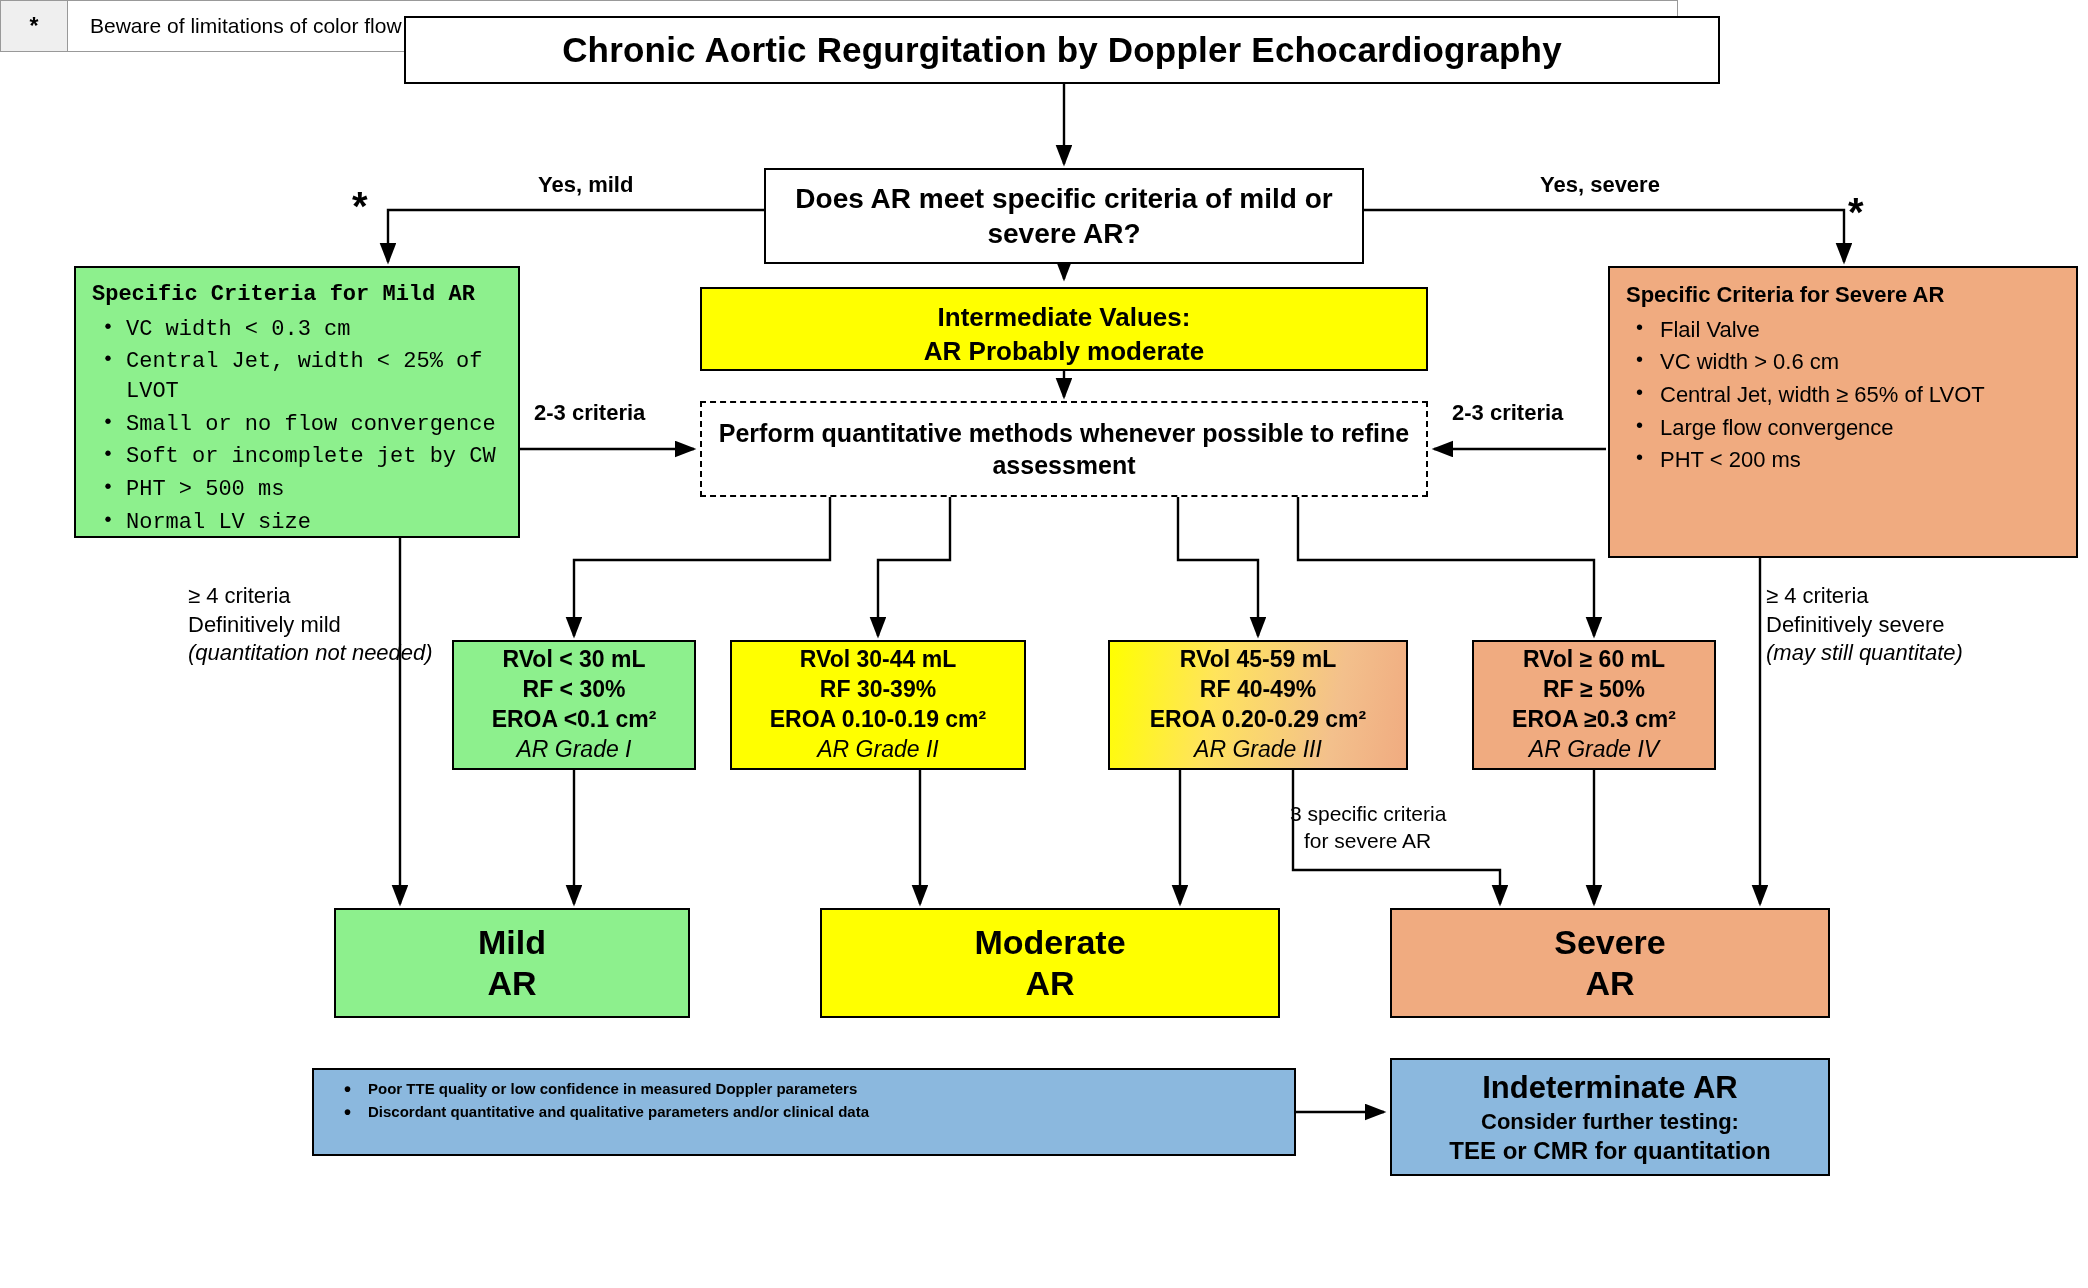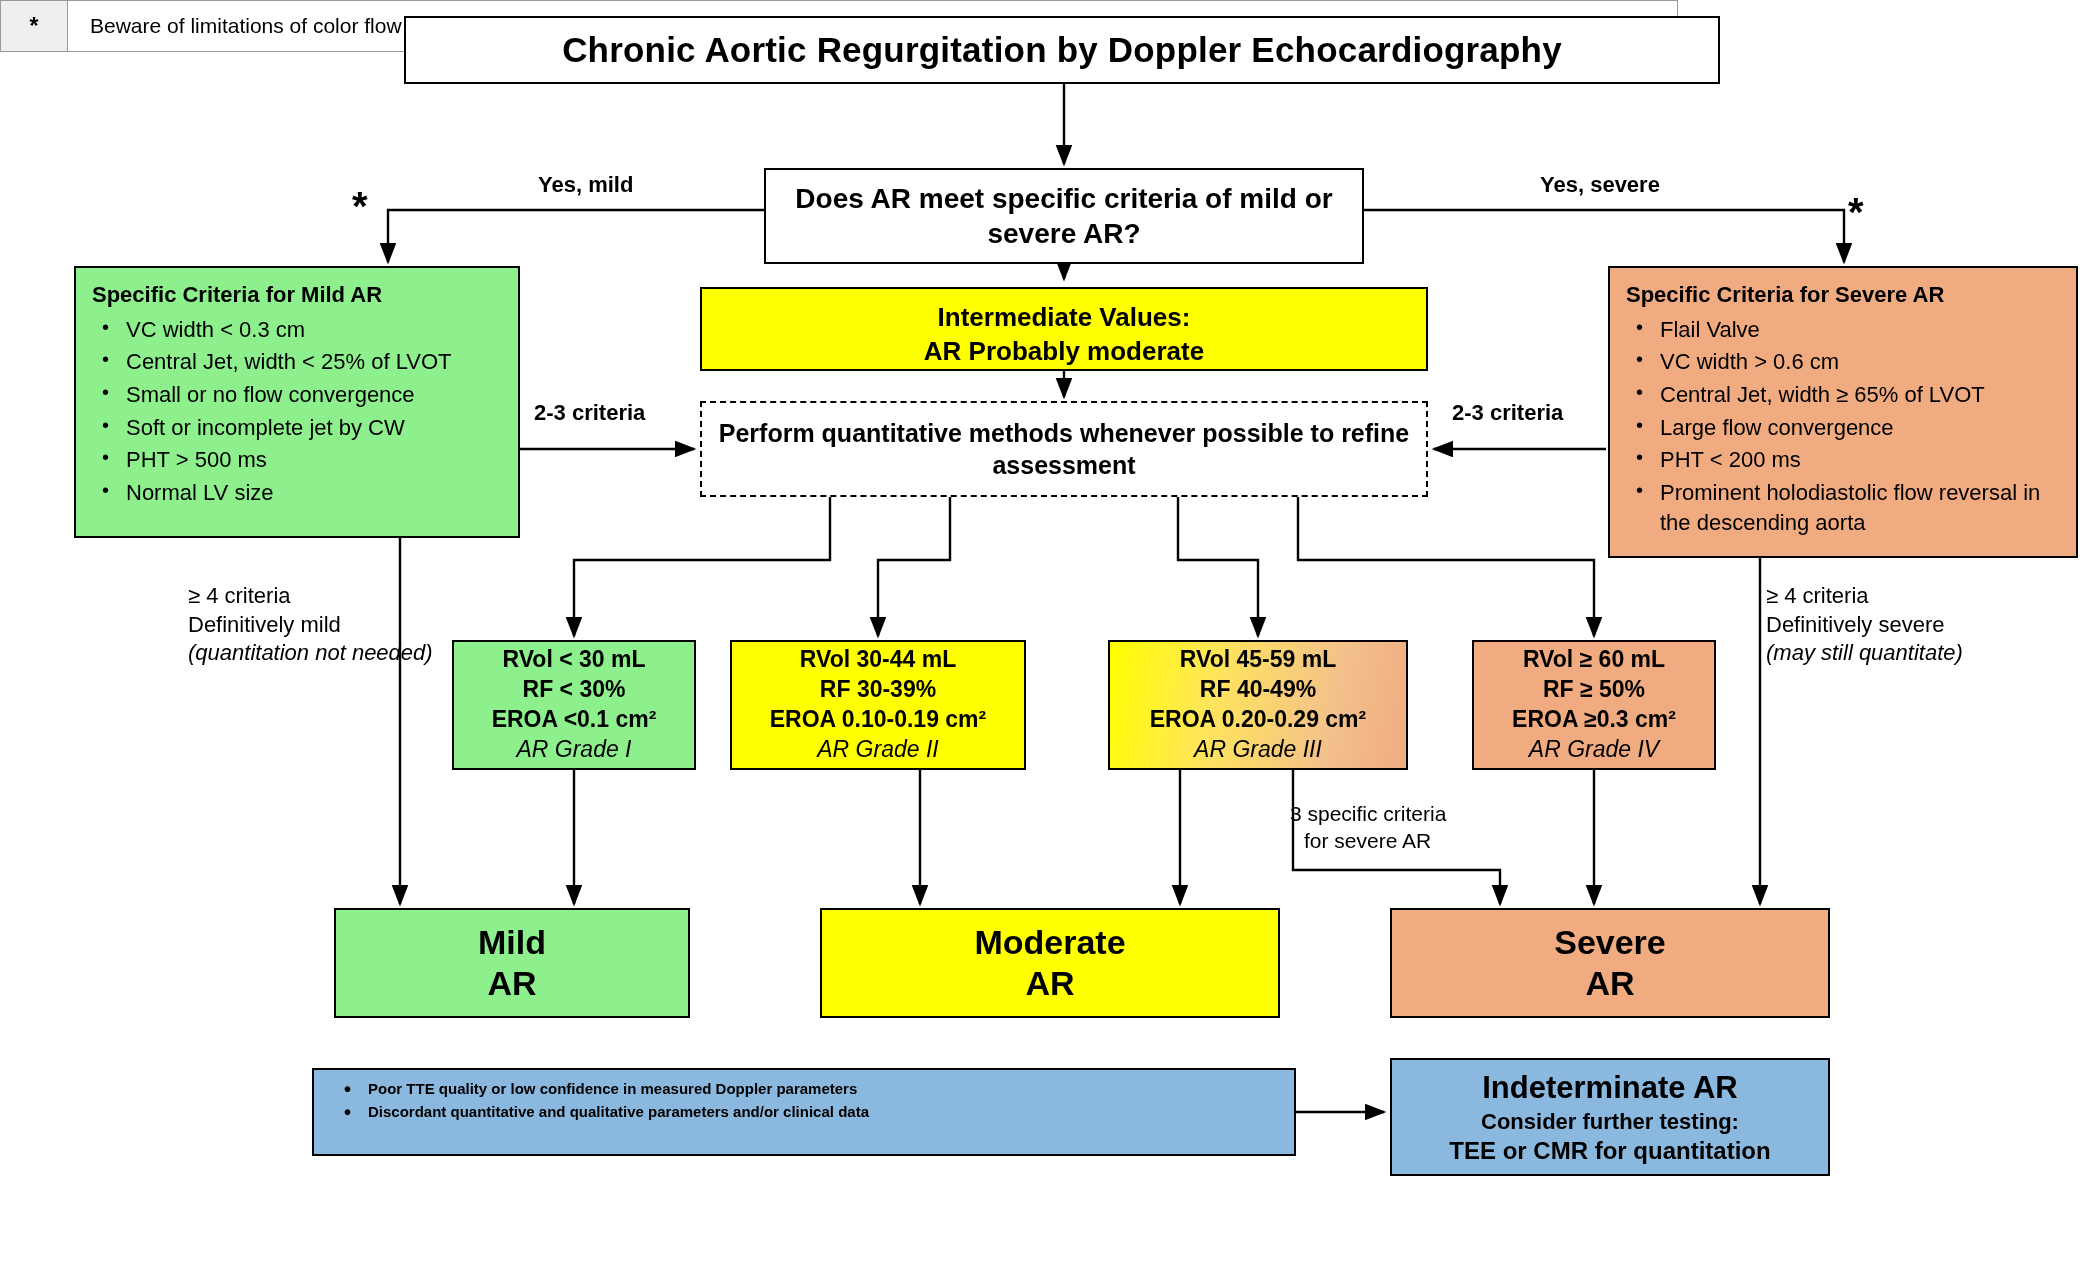--- a/index.html
+++ b/index.html
@@ -75,20 +75,21 @@
     padding: 10px 14px 8px 14px;
     font-size: 22px;
     line-height: 1.35;
   }
   .crit-mild {
     left: 74px;
     top: 266px;
     width: 446px;
     height: 272px;
     background: #8DF08D;
+    font-family: Liberation Mono, monospace;
   }
   .crit-severe {
     left: 1608px;
     top: 266px;
     width: 470px;
     height: 292px;
     background: #F0AB80;
   }
   .crit-box .hdr {
     font-weight: bold;
@@ -301,21 +302,20 @@
   </div>
 
   <div class="box crit-box crit-severe">
     <div class="hdr">Specific Criteria for Severe AR</div>
     <ul>
       <li>Flail Valve</li>
       <li>VC width  &gt; 0.6 cm</li>
       <li>Central Jet,  width ≥ 65% of LVOT</li>
       <li>Large flow convergence</li>
       <li>PHT  &lt; 200 ms</li>
-      <li>Prominent holodiastolic flow reversal in the descending aorta</li>
     </ul>
   </div>
 
   <div class="lbl" style="left:534px; top:400px;">2-3 criteria</div>
   <div class="lbl" style="left:1452px; top:400px;">2-3 criteria</div>
 
   <div class="lbl-plain" style="left:188px; top:582px; width:300px;">
     <div>≥ 4 criteria</div>
     <div>Definitively mild</div>
     <div><i>(quantitation not needed)</i></div>

